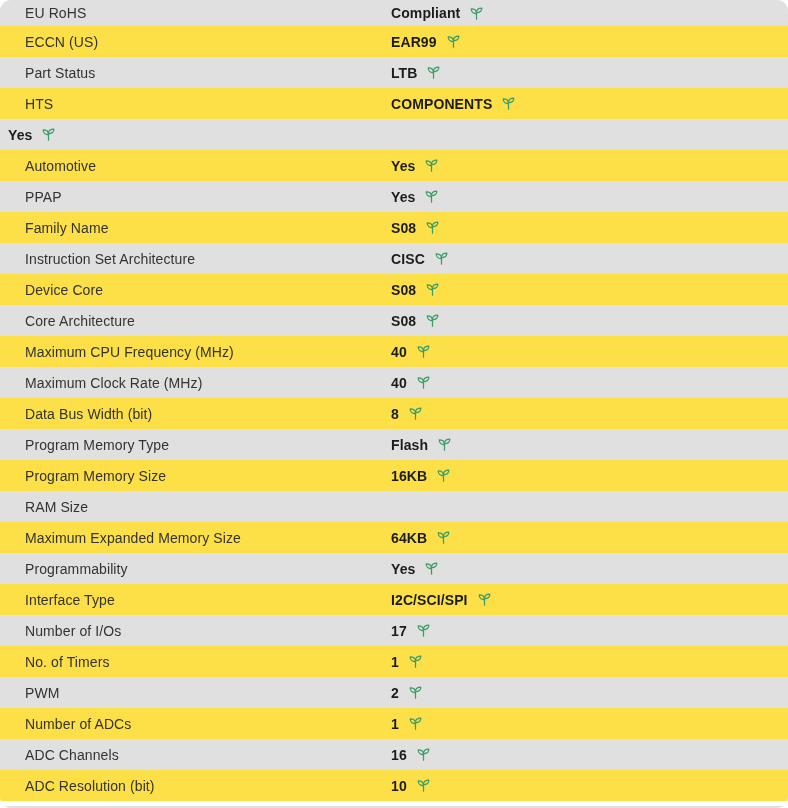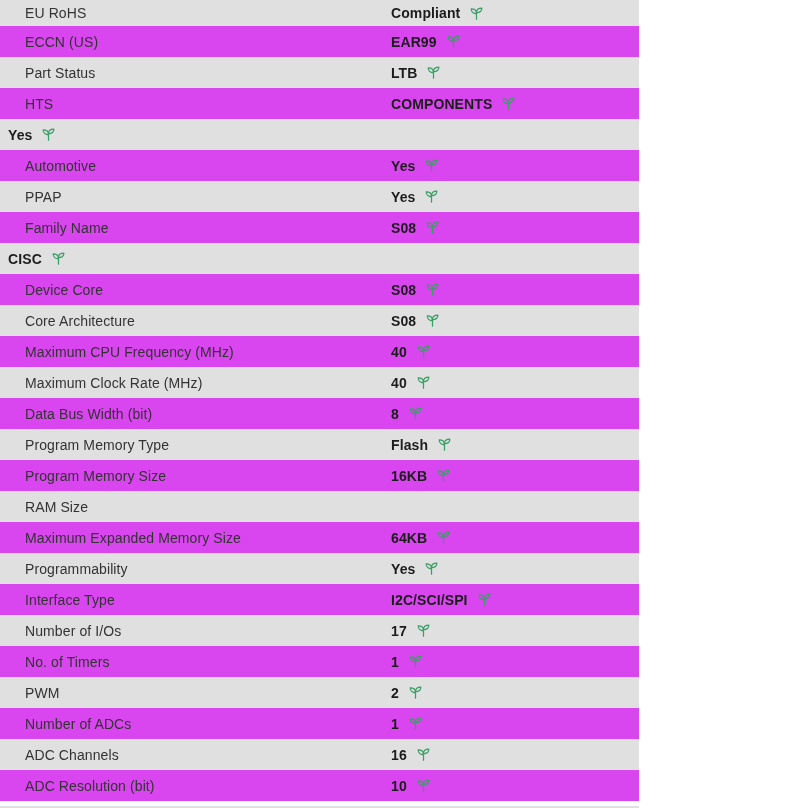--- a/index.html
+++ b/index.html
@@ -2,33 +2,34 @@
 <html><head>
 <meta charset="utf-8">
 <style>
   html, body {
     margin: 0;
     padding: 0;
     background: #ffffff;
     font-family: "Liberation Sans", sans-serif;
   }
   .page {
-    width: 639px;
+    width: 788px;
     height: 808px;
     overflow: hidden;
     background: #ffffff;
+    border-radius: 11px;
   }
   .spec-table {
     width: 100%;
   }
   .spec-row {
     display: flex;
     align-items: center;
     height: 31px;
-    background: #d946ef;
+    background: #fde047;
   }
   .spec-row.striped {
     background: #e0e0e0;
   }
   .spec-row.first {
     height: 26px; 
   }
   .cell-label {
     width: 383px;
     padding-left: 25px;
@@ -175,20 +176,21 @@
         <svg viewBox="0 0 24 24" fill="none" stroke="#3c9e66" stroke-width="2" stroke-linecap="round" stroke-linejoin="round">
           <path d="M12 21 V10"></path>
           <path d="M12 12 C12 7.5 8.5 4.5 3.5 4.5 C3.5 9.5 7.5 12.5 12 12.5 Z"></path>
           <path d="M12 10.5 C12 6.5 15 3.5 20.5 3.5 C20.5 8 17 10.5 12 10.5 Z"></path>
         </svg>
       </span>
     </div>
   </div>
 
   <div class="spec-row striped">
+    <div class="cell-label">Instruction Set Architecture</div>
     <div class="cell-value">
       <span>CISC</span>
       <span class="leaf" hidden="">
         <svg viewBox="0 0 24 24" fill="none" stroke="#3c9e66" stroke-width="2" stroke-linecap="round" stroke-linejoin="round">
           <path d="M12 21 V10"></path>
           <path d="M12 12 C12 7.5 8.5 4.5 3.5 4.5 C3.5 9.5 7.5 12.5 12 12.5 Z"></path>
           <path d="M12 10.5 C12 6.5 15 3.5 20.5 3.5 C20.5 8 17 10.5 12 10.5 Z"></path>
         </svg>
       </span>
     </div>

